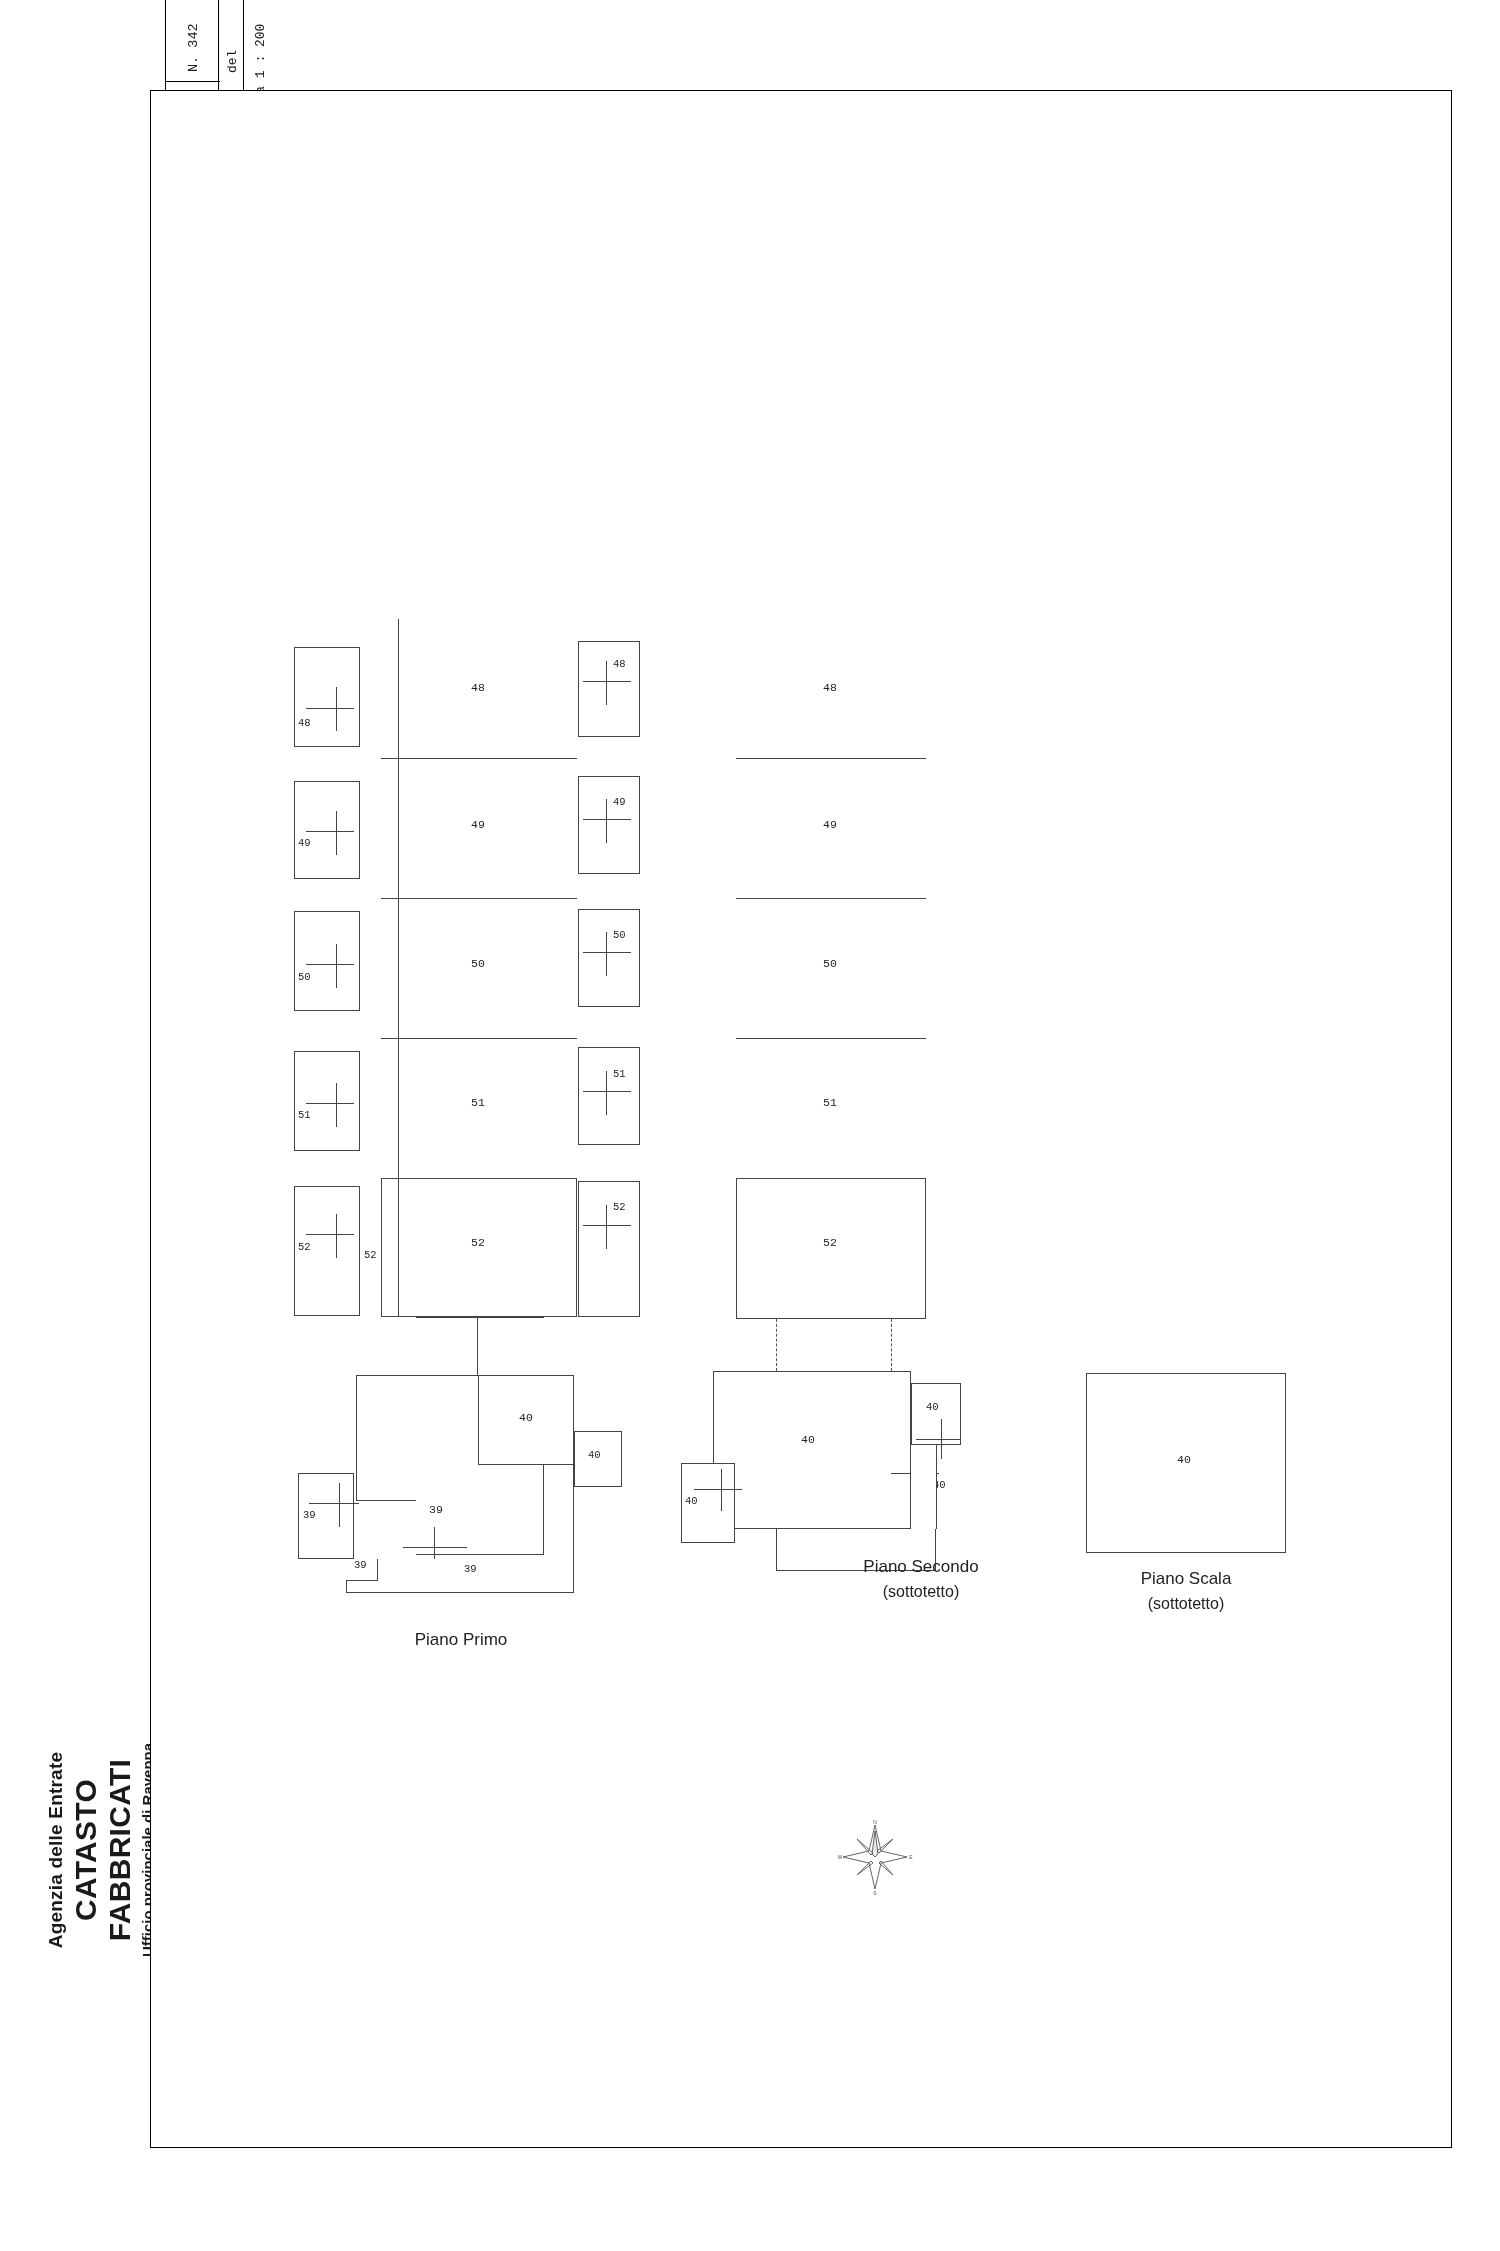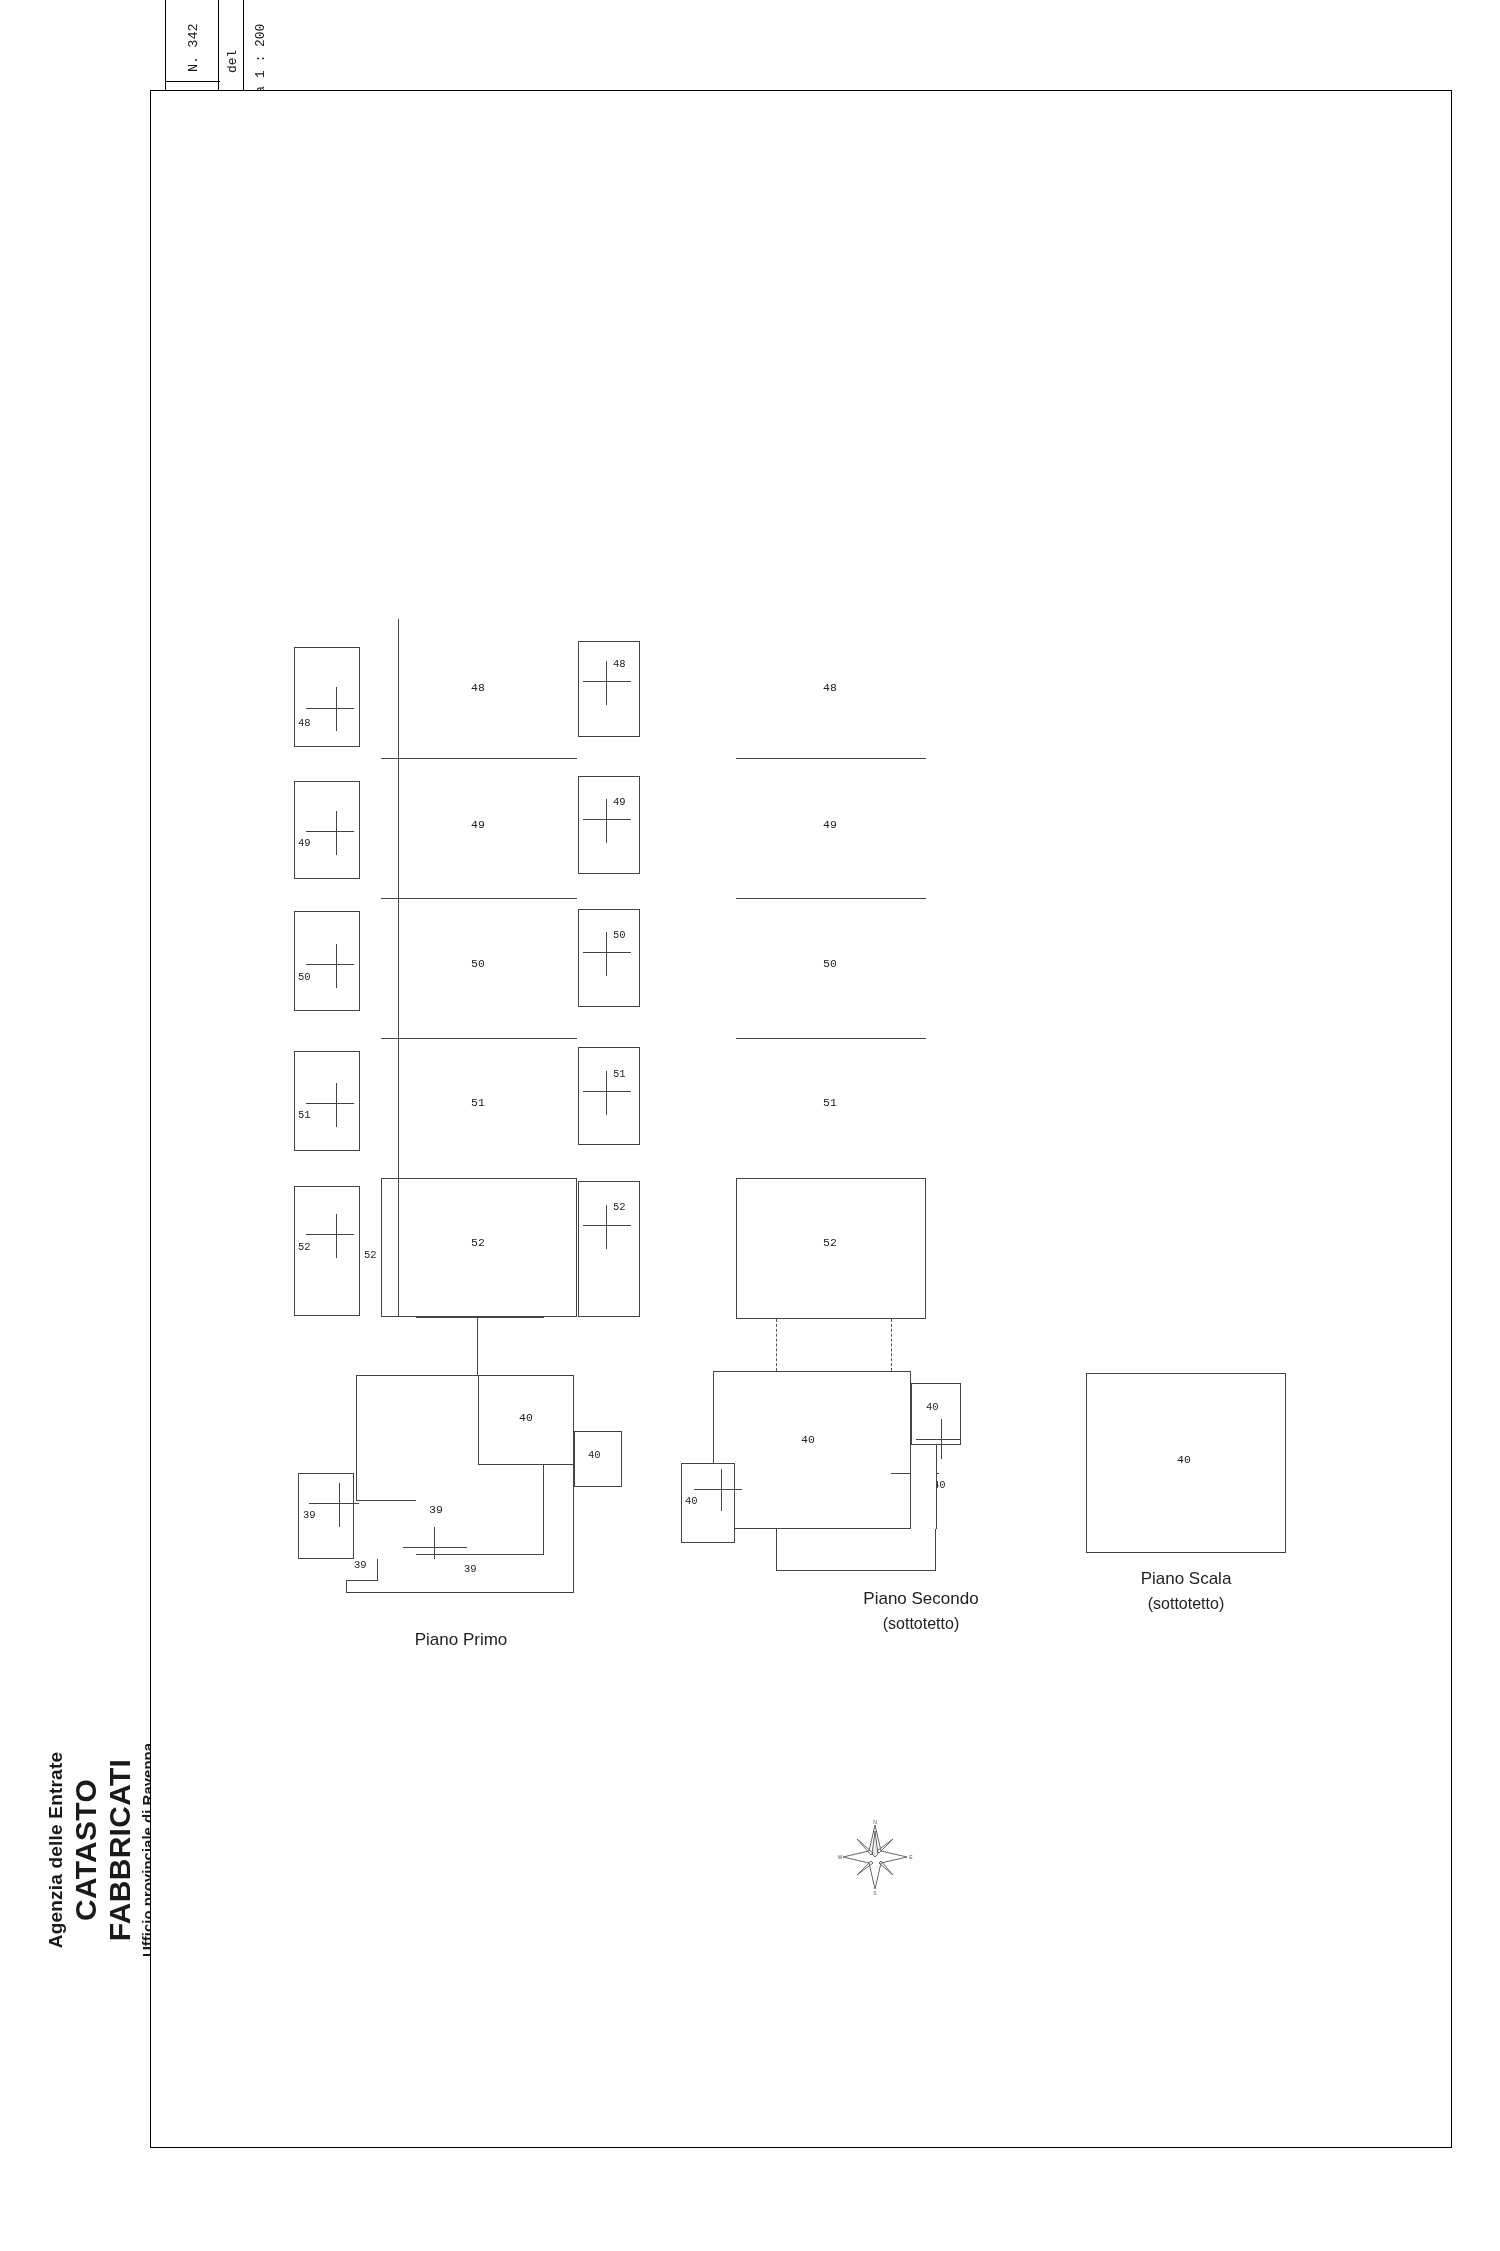--- a/index.html
+++ b/index.html
@@ -225,21 +225,21 @@
     <div class="tick" style="left:543px;top:1398px;width:48px;height:1px;"></div>
     <div class="tick" style="left:570px;top:1378px;width:1px;height:42px;"></div>
 
     <div class="lbl sm" style="left:782px;top:1388px;">40</div>
     <div class="tick" style="left:740px;top:1382px;width:48px;height:1px;"></div>
     <div class="tick" style="left:766px;top:1362px;width:1px;height:42px;"></div>
 
     <div class="unit" style="left:625px;top:1438px;width:160px;height:42px;border-top:none;"></div>
     <div class="unit" style="left:760px;top:1354px;width:26px;height:84px;border-top:none;border-bottom:none;border-left:none;"></div>
 
-    <div class="capt" style="left:650px;top:1498px;width:240px;">
+    <div class="capt" style="left:650px;top:1466px;width:240px;">
       <span>Piano Secondo</span>
       <span class="sub">(sottotetto)</span>
     </div>
 
     <div class="unit" style="left:935px;top:1282px;width:200px;height:180px;"></div>
     <div class="lbl" style="left:1026px;top:1362px;">40</div>
 
     <div class="capt" style="left:920px;top:1478px;width:230px;">
       <span>Piano Scala</span>
       <span class="sub">(sottotetto)</span>

